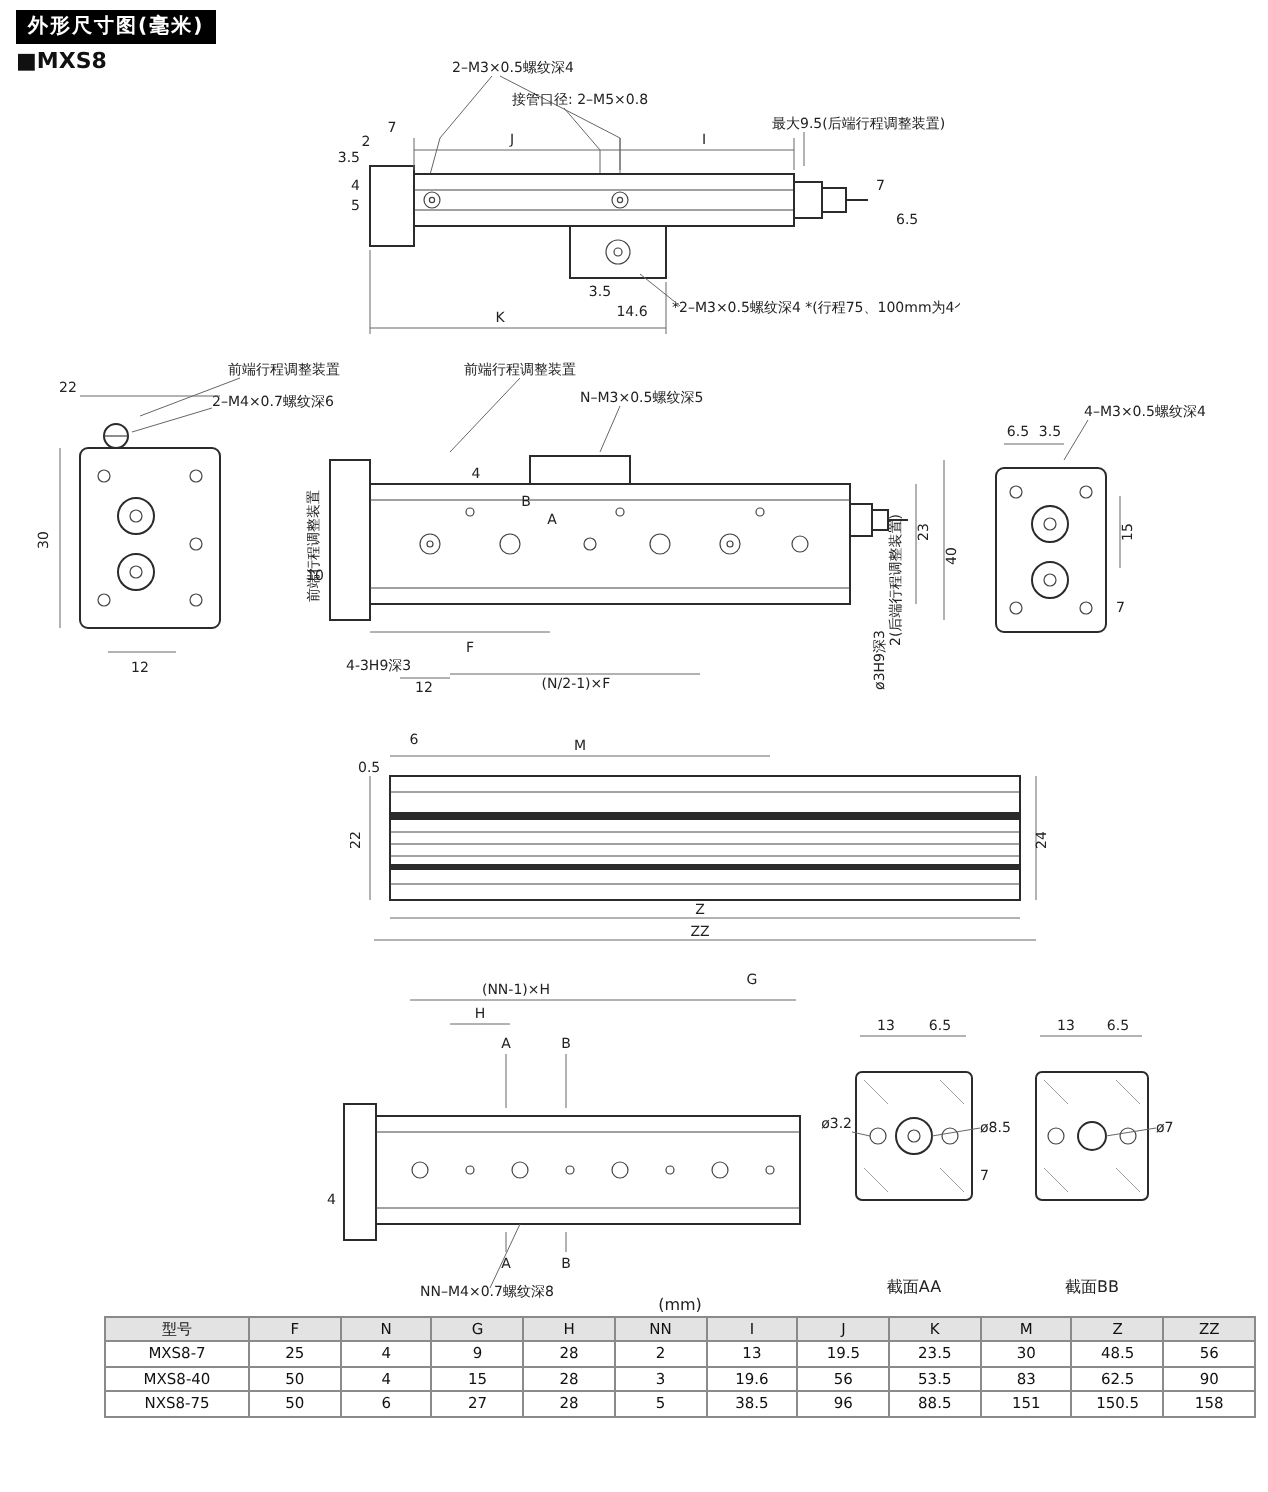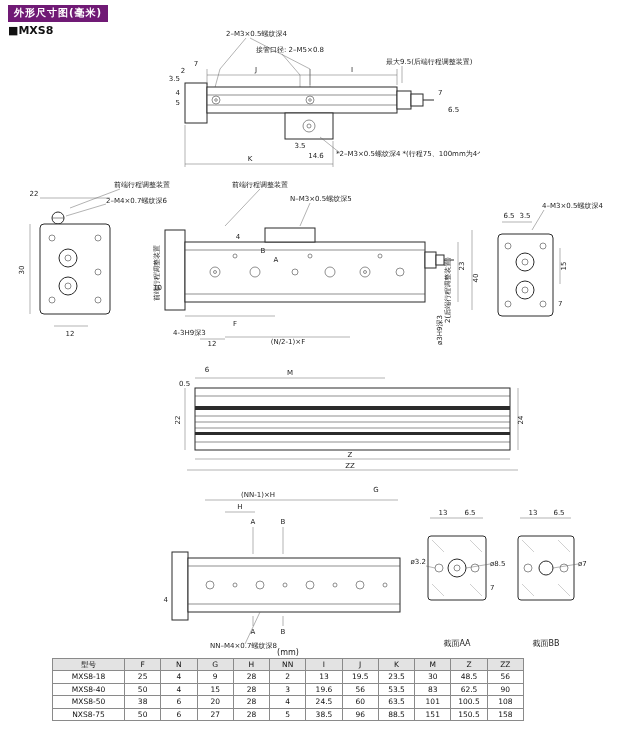--- a/index.html
+++ b/index.html
@@ -2,41 +2,41 @@
 <html><head>
 <meta charset="utf-8">
 <style>
   * { margin:0; padding:0; box-sizing:border-box; }
   html,body { background:#fff; }
   body {
     width:634px; height:746px; position:relative; overflow:hidden;
     font-family:"DejaVu Sans","Liberation Sans",sans-serif; color:#1a1a1a;
   }
   .hdr-title {
-    position:absolute; left:8px; top:5px; background:#701a75; color:#fff;
+    position:absolute; left:8px; top:5px; background:#000000; color:#fff;
     font-size:10px; font-weight:bold; padding:1px 6px 2px 6px; letter-spacing:1px;
   }
   .model {
     position:absolute; left:8px; top:24px; font-size:11px; font-weight:bold; color:#111;
   }
   .fig { position:absolute; }
   svg text {
     font-family:"DejaVu Sans","Liberation Sans",sans-serif;
     font-size:7px; fill:#222;
   }
   svg text.t  { text-anchor:middle; }
   svg text.ts { text-anchor:start; }
   svg text.te { text-anchor:end; }
   svg text.big { font-size:8px; }
   .ln   { stroke:#2b2b2b; stroke-width:1; fill:none; }
   .fw   { stroke:#2b2b2b; stroke-width:1; fill:#fff; }
   .thin { stroke:#444; stroke-width:0.6; fill:none; }
   .dim  { stroke:#666; stroke-width:0.5; fill:none; }
   .hat  { stroke:#888; stroke-width:0.4; fill:none; }
-  .tbl-wrap { position:absolute; left:52px; top:648px; width:472px; }
+  .tbl-wrap { position:absolute; left:52px; top:648px; width:576px; }
   .unit { text-align:center; font-size:8px; color:#222; height:10px; line-height:10px; }
   table { border-collapse:collapse; width:100%; table-layout:fixed; }
   th,td {
     border:1px solid #8a8a8a; font-size:7.5px; font-weight:normal;
     text-align:center; padding:1px 0; line-height:1.25; color:#111;
     overflow:hidden; white-space:nowrap;
   }
   th { background:#e3e3e3; }
   th:first-child, td:first-child { width:72px; }
 </style>
@@ -308,21 +308,21 @@
           <th>I</th>
           <th>J</th>
           <th>K</th>
           <th>M</th>
           <th>Z</th>
           <th>ZZ</th>
         </tr>
     </thead>
     <tbody>
         <tr>
-          <td>MXS8-18</td>
+          <td>MXS8-7</td>
           <td>25</td>
           <td>4</td>
           <td>9</td>
           <td>28</td>
           <td>2</td>
           <td>13</td>
           <td>19.5</td>
           <td>23.5</td>
           <td>30</td>
           <td>48.5</td>
@@ -336,34 +336,20 @@
           <td>28</td>
           <td>3</td>
           <td>19.6</td>
           <td>56</td>
           <td>53.5</td>
           <td>83</td>
           <td>62.5</td>
           <td>90</td>
         </tr>
         <tr>
-          <td>MXS8-50</td>
-          <td>38</td>
-          <td>6</td>
-          <td>20</td>
-          <td>28</td>
-          <td>4</td>
-          <td>24.5</td>
-          <td>60</td>
-          <td>63.5</td>
-          <td>101</td>
-          <td>100.5</td>
-          <td>108</td>
-        </tr>
-        <tr>
           <td>NXS8-75</td>
           <td>50</td>
           <td>6</td>
           <td>27</td>
           <td>28</td>
           <td>5</td>
           <td>38.5</td>
           <td>96</td>
           <td>88.5</td>
           <td>151</td>

